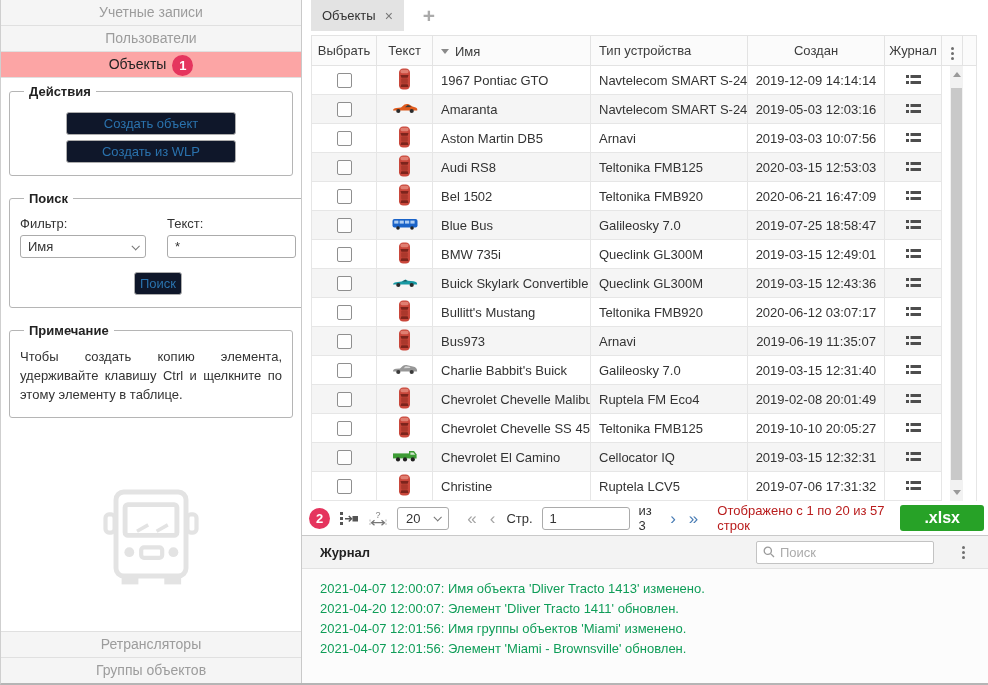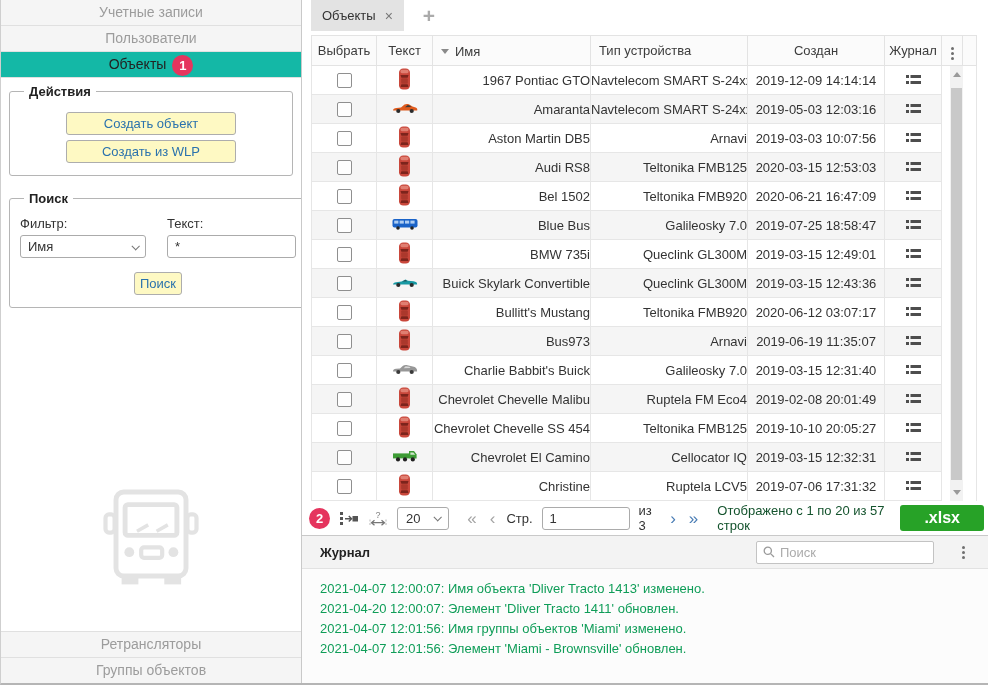--- a/index.html
+++ b/index.html
@@ -10,32 +10,32 @@
     font-size:13px; color:#333; background:#fff; overflow:hidden;
     border-left:1px solid #cfcfcf; border-bottom:2px solid #b5b5b5;
   }
   
   .sidebar { width:301px; border-right:1px solid #c9c9c9; display:flex; flex-direction:column; background:#fff; }
   .acc-item {
     height:26px; line-height:25px; text-align:center; background:#f5f5f5;
     color:#9c9c9c; border-bottom:1px solid #e0e0e0; font-size:14px; cursor:pointer;
     position:relative; flex:0 0 auto;
   }
-  .acc-item.active { background:#14b8a6; color:#222; }
+  .acc-item.active { background:#fca5a5; color:#222; }
   .acc-item.bottom { border-bottom:none; border-top:1px solid #e0e0e0; }
   .badge {
     display:inline-block; min-width:21px; height:21px; line-height:21px; border-radius:50%;
     background:#e5355e; color:#fff; font-size:13px; font-weight:bold; text-align:center;
     vertical-align:middle; margin-left:6px;
   }
   .sidebar-body { flex:1 1 auto; position:relative; padding:6px 8px 0 8px; overflow:hidden; }
   fieldset { border:1px solid #b5b5b5; border-radius:3px; margin-bottom:15px; padding:8px 10px 12px 10px; }
   legend { font-weight:bold; font-size:13px; color:#222; padding:0 5px; margin-left:4px; }
   .btn {
-    display:block; background:#fef9c3; border:1px solid #adadad; border-radius:3px;
+    display:block; background:#0f172a; border:1px solid #adadad; border-radius:3px;
     color:#2a72ad; font-size:13px; text-align:center; padding:3px 0; cursor:pointer;
     font-family:inherit;
   }
   .actions .btn { width:170px; margin:5px auto 0 auto; }
   .search-grid { display:flex; gap:21px; margin-top:2px; }
   .search-col { display:flex; flex-direction:column; }
   .field-label { font-size:13px; color:#333; margin-bottom:4px; }
   .selectbox {
     width:126px; height:23px; border:1px solid #ababab; border-radius:3px; background:#fff;
     display:flex; align-items:center; padding:0 7px; cursor:pointer; position:relative;
@@ -61,21 +61,21 @@
   .tab-add { color:#ababab; font-size:21px; font-weight:bold; align-self:center; margin-left:19px; cursor:pointer; line-height:1; }
   
   .table-area { position:relative; margin:4px 0 0 9px; width:665px; flex:0 0 auto; }
   table { border-collapse:collapse; table-layout:fixed; width:665px; }
   th {
     height:30px; background:#fbfbfb; border:1px solid #e3e3e3; font-weight:normal;
     color:#3c3c3c; font-size:13px; text-align:center; padding:0;
   }
   th.al { text-align:left; padding-left:8px; }
   td { height:29px; border:1px solid #e6e6e6; font-size:13px; color:#333; text-align:center; padding:0; overflow:hidden; white-space:nowrap; }
-  td.al { text-align:right; }
+  td.al { text-align:left; padding-left:8px; }
   tbody tr:nth-child(even) td { background:#f5f5f5; }
   td.strip, tbody tr:nth-child(even) td.strip { background:#fff; border-top:none; border-bottom:none; }
   .cbx { display:inline-block; width:15px; height:15px; border:1px solid #8f8f8f; border-radius:2px; background:#fefefe; vertical-align:middle; cursor:pointer; }
   .sort-wrap { display:inline-flex; align-items:center; gap:6px; }
   .sort-arrow { width:0; height:0; border-left:4px solid transparent; border-right:4px solid transparent; border-top:5px solid #8a8a8a; display:inline-block; }
   .dots { position:relative; width:3px; height:3px; border-radius:50%; background:#6f6f6f; display:inline-block; }
   .dots::before, .dots::after { content:""; position:absolute; left:0; width:3px; height:3px; border-radius:50%; background:#6f6f6f; }
   .dots::before { top:-5px; } .dots::after { top:5px; }
   .jbtn { display:inline-flex; align-items:center; justify-content:center; cursor:pointer; }
   
@@ -88,21 +88,21 @@
   
   .pager { height:34px; flex:0 0 auto; display:flex; align-items:center; padding:0 4px 0 7px; gap:9px; background:#fff; }
   .pager .badge { margin-left:0; }
   .pic { display:inline-flex; align-items:center; cursor:pointer; }
   .psel { width:58px; height:23px; border:1px solid #ababab; border-radius:3px; display:flex; align-items:center; padding:0 8px; cursor:pointer; }
   .psel .chev { margin-left:auto; }
   .pnav { font-size:17px; line-height:1; cursor:pointer; padding:0 2px; }
   .pnav.dis { color:#a4a4a4; }
   .pnav.en { color:#4a7db5; }
   .pinput { width:88px; height:23px; border:1px solid #ababab; border-radius:3px; padding:0 7px; font-size:13px; font-family:inherit; color:#333; }
-  .psummary { margin-left:8px; color:#14532d; }
+  .psummary { margin-left:8px; color:#b91c1c; }
   .xlsx { margin-left:auto; background:#27a227; color:#fff; font-size:16px; font-weight:bold; border:none; border-radius:3px; padding:4px 24px; cursor:pointer; font-family:inherit;text-align:center; }
   
   .journal { flex:1 1 auto; border-top:1px solid #c9c9c9; display:flex; flex-direction:column; min-height:0; }
   .journal-head { height:33px; flex:0 0 auto; background:#f3f3f3; border-bottom:1px solid #e2e2e2; display:flex; align-items:center; padding:0 10px 0 18px; }
   .journal-title { font-weight:bold; font-size:13px; color:#222; }
   .jsearch { margin-left:auto; width:178px; height:23px; border:1px solid #c3c3c3; border-radius:2px; background:#fff; display:flex; align-items:center; padding:0 6px; gap:5px; }
   .jsearch input { border:none; outline:none; flex:1; font-size:13px; font-family:inherit; color:#333; min-width:0; background:transparent; }
   .jsearch input::placeholder { color:#ababab; }
   .jkebab { margin-left:22px; margin-right:8px; width:14px; display:flex; justify-content:center; cursor:pointer; }
   .journal-body { flex:1 1 auto; background:#fcfcfc; padding:10px 0 0 18px; overflow:hidden; }
@@ -144,20 +144,24 @@
           <div class="search-col">
             <span class="field-label">Текст:</span>
             <input class="textinput" value="*" style="">
           </div>
         </div>
         <div class="search-btn-row">
           <button class="btn">Поиск</button>
         </div>
       </fieldset>
 
+      <fieldset>
+        <legend>Примечание</legend>
+        <div class="note-text">Чтобы создать копию элемента, удерживайте клавишу Ctrl и щелкните по этому элементу в таблице.</div>
+      </fieldset>
 
       <div class="bus-wm">
         <svg width="112" height="118" viewBox="0 0 160 160">
           <g fill="none" stroke="#e3e3e3" stroke-width="7">
             <rect x="30" y="10" width="100" height="120" rx="11"></rect>
             <rect x="43" y="28" width="74" height="44" rx="4"></rect>
             <path d="M60 66 L76 57 M88 66 L104 57" stroke-width="5"></path>
             <rect x="66" y="89" width="30" height="15" rx="4" stroke-width="6"></rect>
             <rect x="15" y="42" width="13" height="26" rx="5" stroke-width="6"></rect>
             <rect x="132" y="42" width="13" height="26" rx="5" stroke-width="6"></rect>

